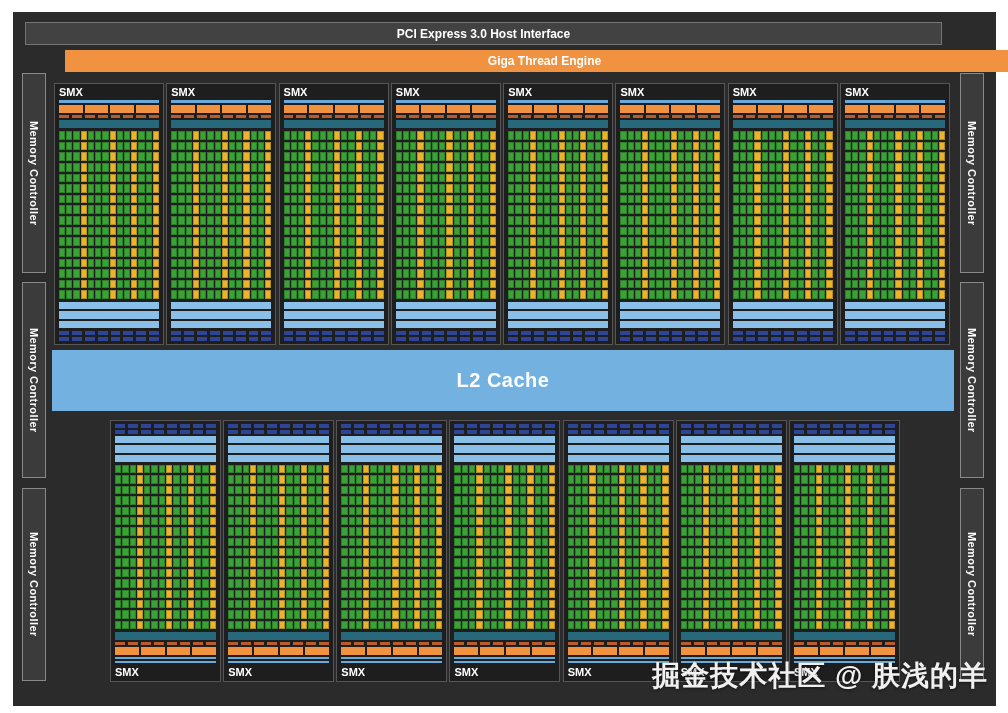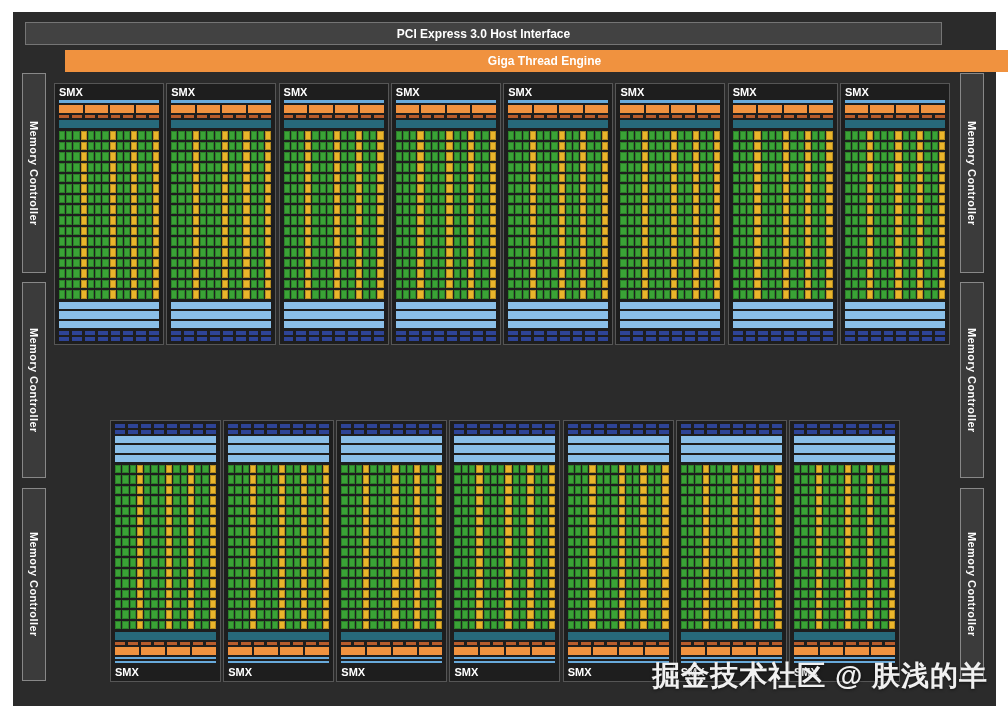--- a/index.html
+++ b/index.html
@@ -2265,20 +2265,23 @@
           <div class="dash"></div>
           <div class="dash"></div>
           <div class="dash"></div>
           <div class="dash"></div>
           <div class="dash"></div>
           <div class="dash"></div>
         </div>
       </div>
     </div>
 
+  <div class="bar l2">
+    <span>L2 Cache</span>
+  </div>
 
   <div class="smx-row bottom" id="bottom-row">
       <div class="smx bottom-v">
         <div class="dash-row navy-row">
           <div class="dash"></div>
           <div class="dash"></div>
           <div class="dash"></div>
           <div class="dash"></div>
           <div class="dash"></div>
           <div class="dash"></div>

